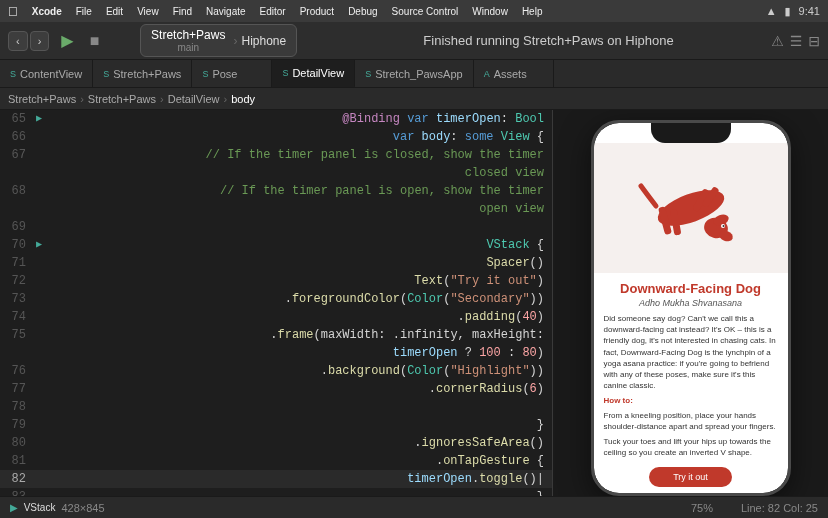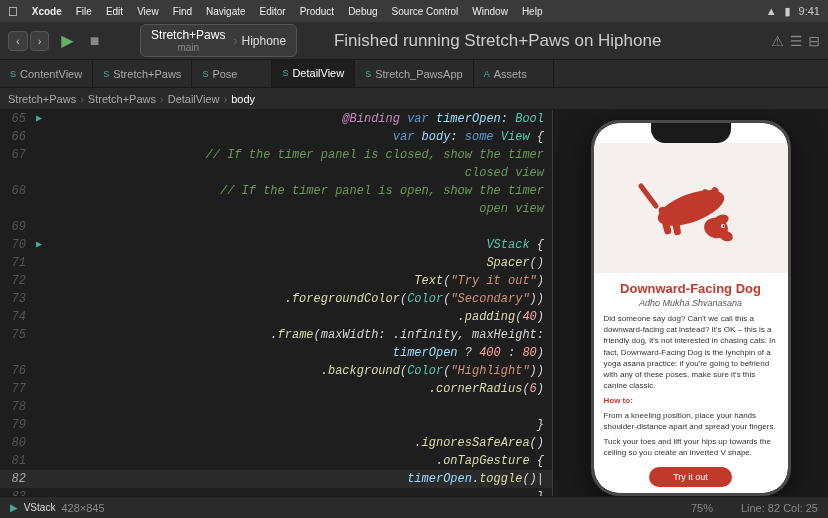--- a/index.html
+++ b/index.html
@@ -91,21 +91,22 @@
     .stop-btn {
       background: none;
       border: none;
       color: #888;
       font-size: 16px;
       cursor: pointer;
       padding: 2px 4px;
     }
     .status-center {
       flex: 2;
-      font-size: 17px;
+      text-align: center;
+      font-size: 13px;
       color: #ccc;
     }
     .toolbar-icons-right {
       display: flex;
       gap: 6px;
       align-items: center;
     }
 
     
     .file-tabs {
@@ -163,21 +164,20 @@
       overflow: hidden;
       font-family: "SF Mono", "Menlo", "Monaco", "Courier New", monospace;
       font-size: 12px;
       line-height: 18px;
       color: #d4d4d4;
     }
     .code-line {
       display: flex;
       align-items: flex-start;
       padding-right: 8px;
-      font-style: italic;
     }
     .code-line.active-line {
       background: #2a2a2a;
     }
     .line-number {
       min-width: 36px;
       text-align: right;
       padding-right: 10px;
       color: #555;
       user-select: none;
@@ -493,21 +493,21 @@
 
     <div class="code-line">
       <span class="line-number">75</span>
       <span class="line-run-btn"></span>
       <span class="code-content">            .<span class="func">frame</span>(maxWidth: .infinity, maxHeight:</span>
     </div>
 
     <div class="code-line">
       <span class="line-number"></span>
       <span class="line-run-btn"></span>
-      <span class="code-content">            <span class="var-name">timerOpen</span> ? <span class="num">400</span> : <span class="num">80</span>)</span>
+      <span class="code-content">            <span class="var-name">timerOpen</span> ? <span class="num">100</span> : <span class="num">80</span>)</span>
     </div>
 
     <div class="code-line">
       <span class="line-number">76</span>
       <span class="line-run-btn"></span>
       <span class="code-content">            .<span class="func">background</span>(<span class="type">Color</span>(<span class="str">"Highlight"</span>))</span>
     </div>
 
     <div class="code-line">
       <span class="line-number">77</span>

